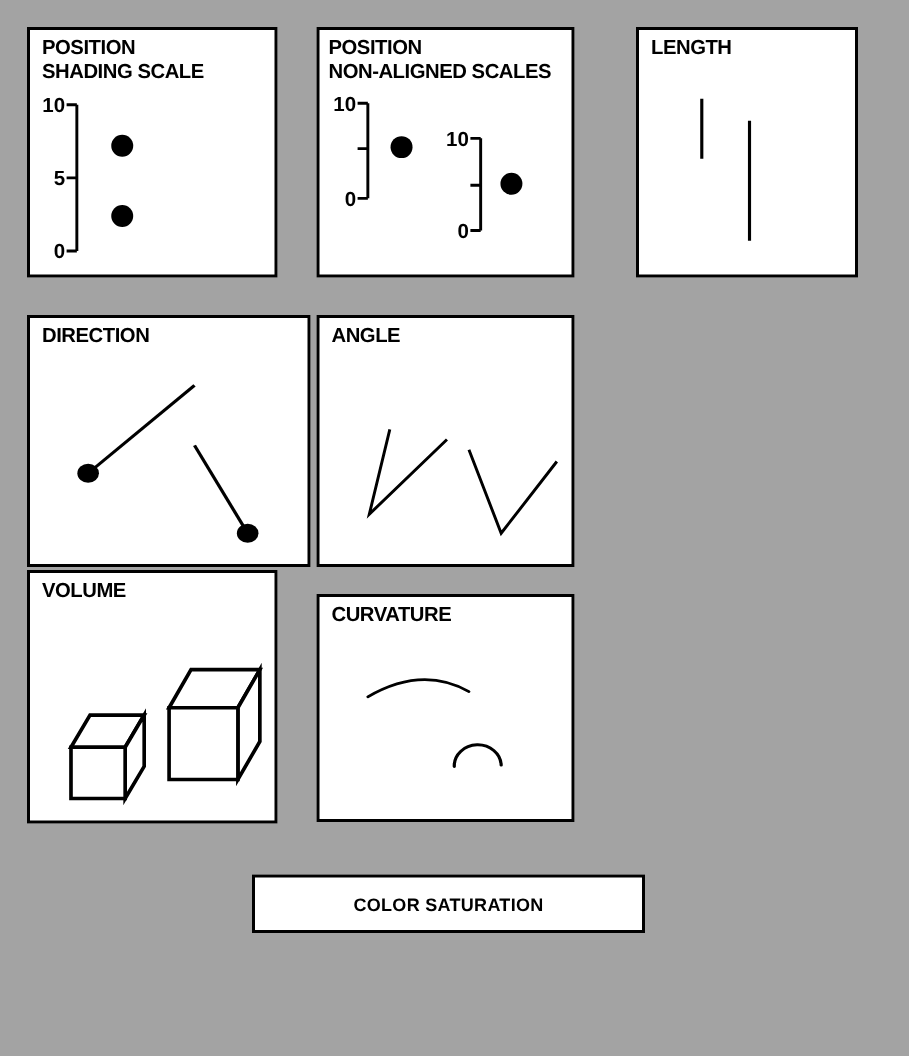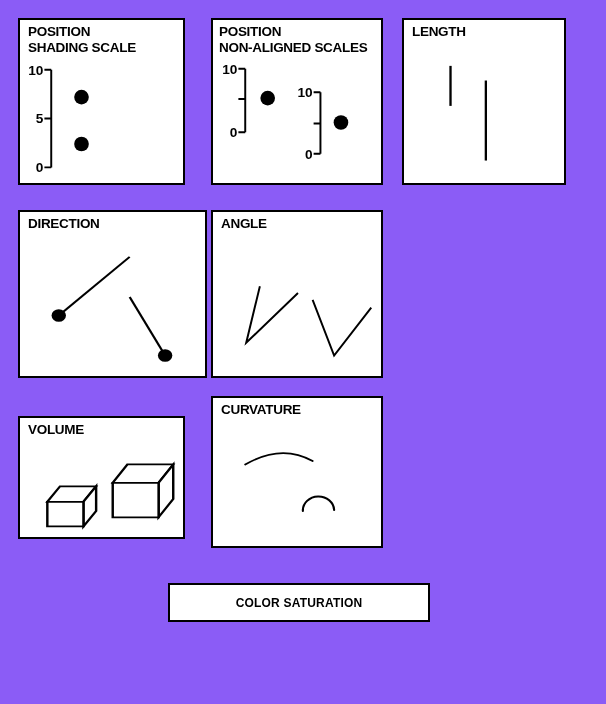--- a/index.html
+++ b/index.html
@@ -1,17 +1,17 @@
 <!DOCTYPE html>
 <html><head>
 <meta charset="utf-8">
 <style>
   html,body{margin:0;padding:0;background:#fff;}
   #canvas{
-    position:relative;width:606px;height:704px;background:#8b5cf6;
+    position:relative;width:606px;height:704px;background:#a3a3a3;
     font-family:"Liberation Sans",sans-serif;color:#000;overflow:hidden;
   }
   .panel{
     position:absolute;border:2px solid #000;background:#fff;box-sizing:border-box;
   }
   .panel svg{position:absolute;left:0;top:0;width:100%;height:100%;}
   .ptitle{
     position:absolute;left:8px;top:4px;z-index:2;
     font-weight:bold;font-size:13.5px;line-height:16px;
     letter-spacing:-0.3px;white-space:nowrap;
@@ -60,21 +60,21 @@
       <text class="axis-label" x="25" y="55" text-anchor="end">10</text>
       <text class="axis-label" x="25" y="120" text-anchor="end">0</text>
       <circle cx="56" cy="80" r="7.5" fill="#000"></circle>
       <path d="M103 74 H110 M103 106 H110 M103 137 H110 M110 74 V137" stroke="#000" stroke-width="2" fill="none"></path>
       <text class="axis-label" x="102" y="79" text-anchor="end">10</text>
       <text class="axis-label" x="102" y="142" text-anchor="end">0</text>
       <circle cx="131" cy="105" r="7.5" fill="#000"></circle>
     </svg>
   </div>
 
-  <div class="panel" style="left:402px;top:18px;width:164px;height:167px;">
+  <div class="panel" style="left:424px;top:18px;width:148px;height:167px;">
     <div class="ptitle">
       <div>LENGTH</div>
     </div>
     <svg viewBox="0 0 172 167" preserveAspectRatio="none">
       <path d="M50 47 V88" stroke="#000" stroke-width="2.5"></path>
       <path d="M88 62 V144" stroke="#000" stroke-width="2.5"></path>
     </svg>
   </div>
 
   <div class="panel" style="left:18px;top:210px;width:189px;height:168px;">
@@ -93,21 +93,21 @@
     <div class="ptitle">
       <div>ANGLE</div>
     </div>
     <svg viewBox="0 0 172 168" preserveAspectRatio="none">
       <polyline points="48,76 34,134 87,83" fill="none" stroke="#000" stroke-width="2"></polyline>
       <polyline points="102,90 124,147 162,98" fill="none" stroke="#000" stroke-width="2"></polyline>
     </svg>
   </div>
 
 
-  <div class="panel" style="left:18px;top:416px;width:167px;height:123px;text-align:right;">
+  <div class="panel" style="left:18px;top:380px;width:167px;height:169px;text-align:right;">
     <div class="ptitle">
       <div>VOLUME</div>
     </div>
     <svg viewBox="0 0 167 169" preserveAspectRatio="none">
       <g>
         <polygon points="28,119 41,97 78,97 65,119" fill="#fff" stroke="#000" stroke-width="2.5"></polygon>
         <polygon points="65,119 78,97 78,132 65,154" fill="#fff" stroke="#000" stroke-width="2.5"></polygon>
         <polygon points="28,119 65,119 65,154 28,154" fill="#fff" stroke="#000" stroke-width="2.5"></polygon>
       </g>
       <g>

